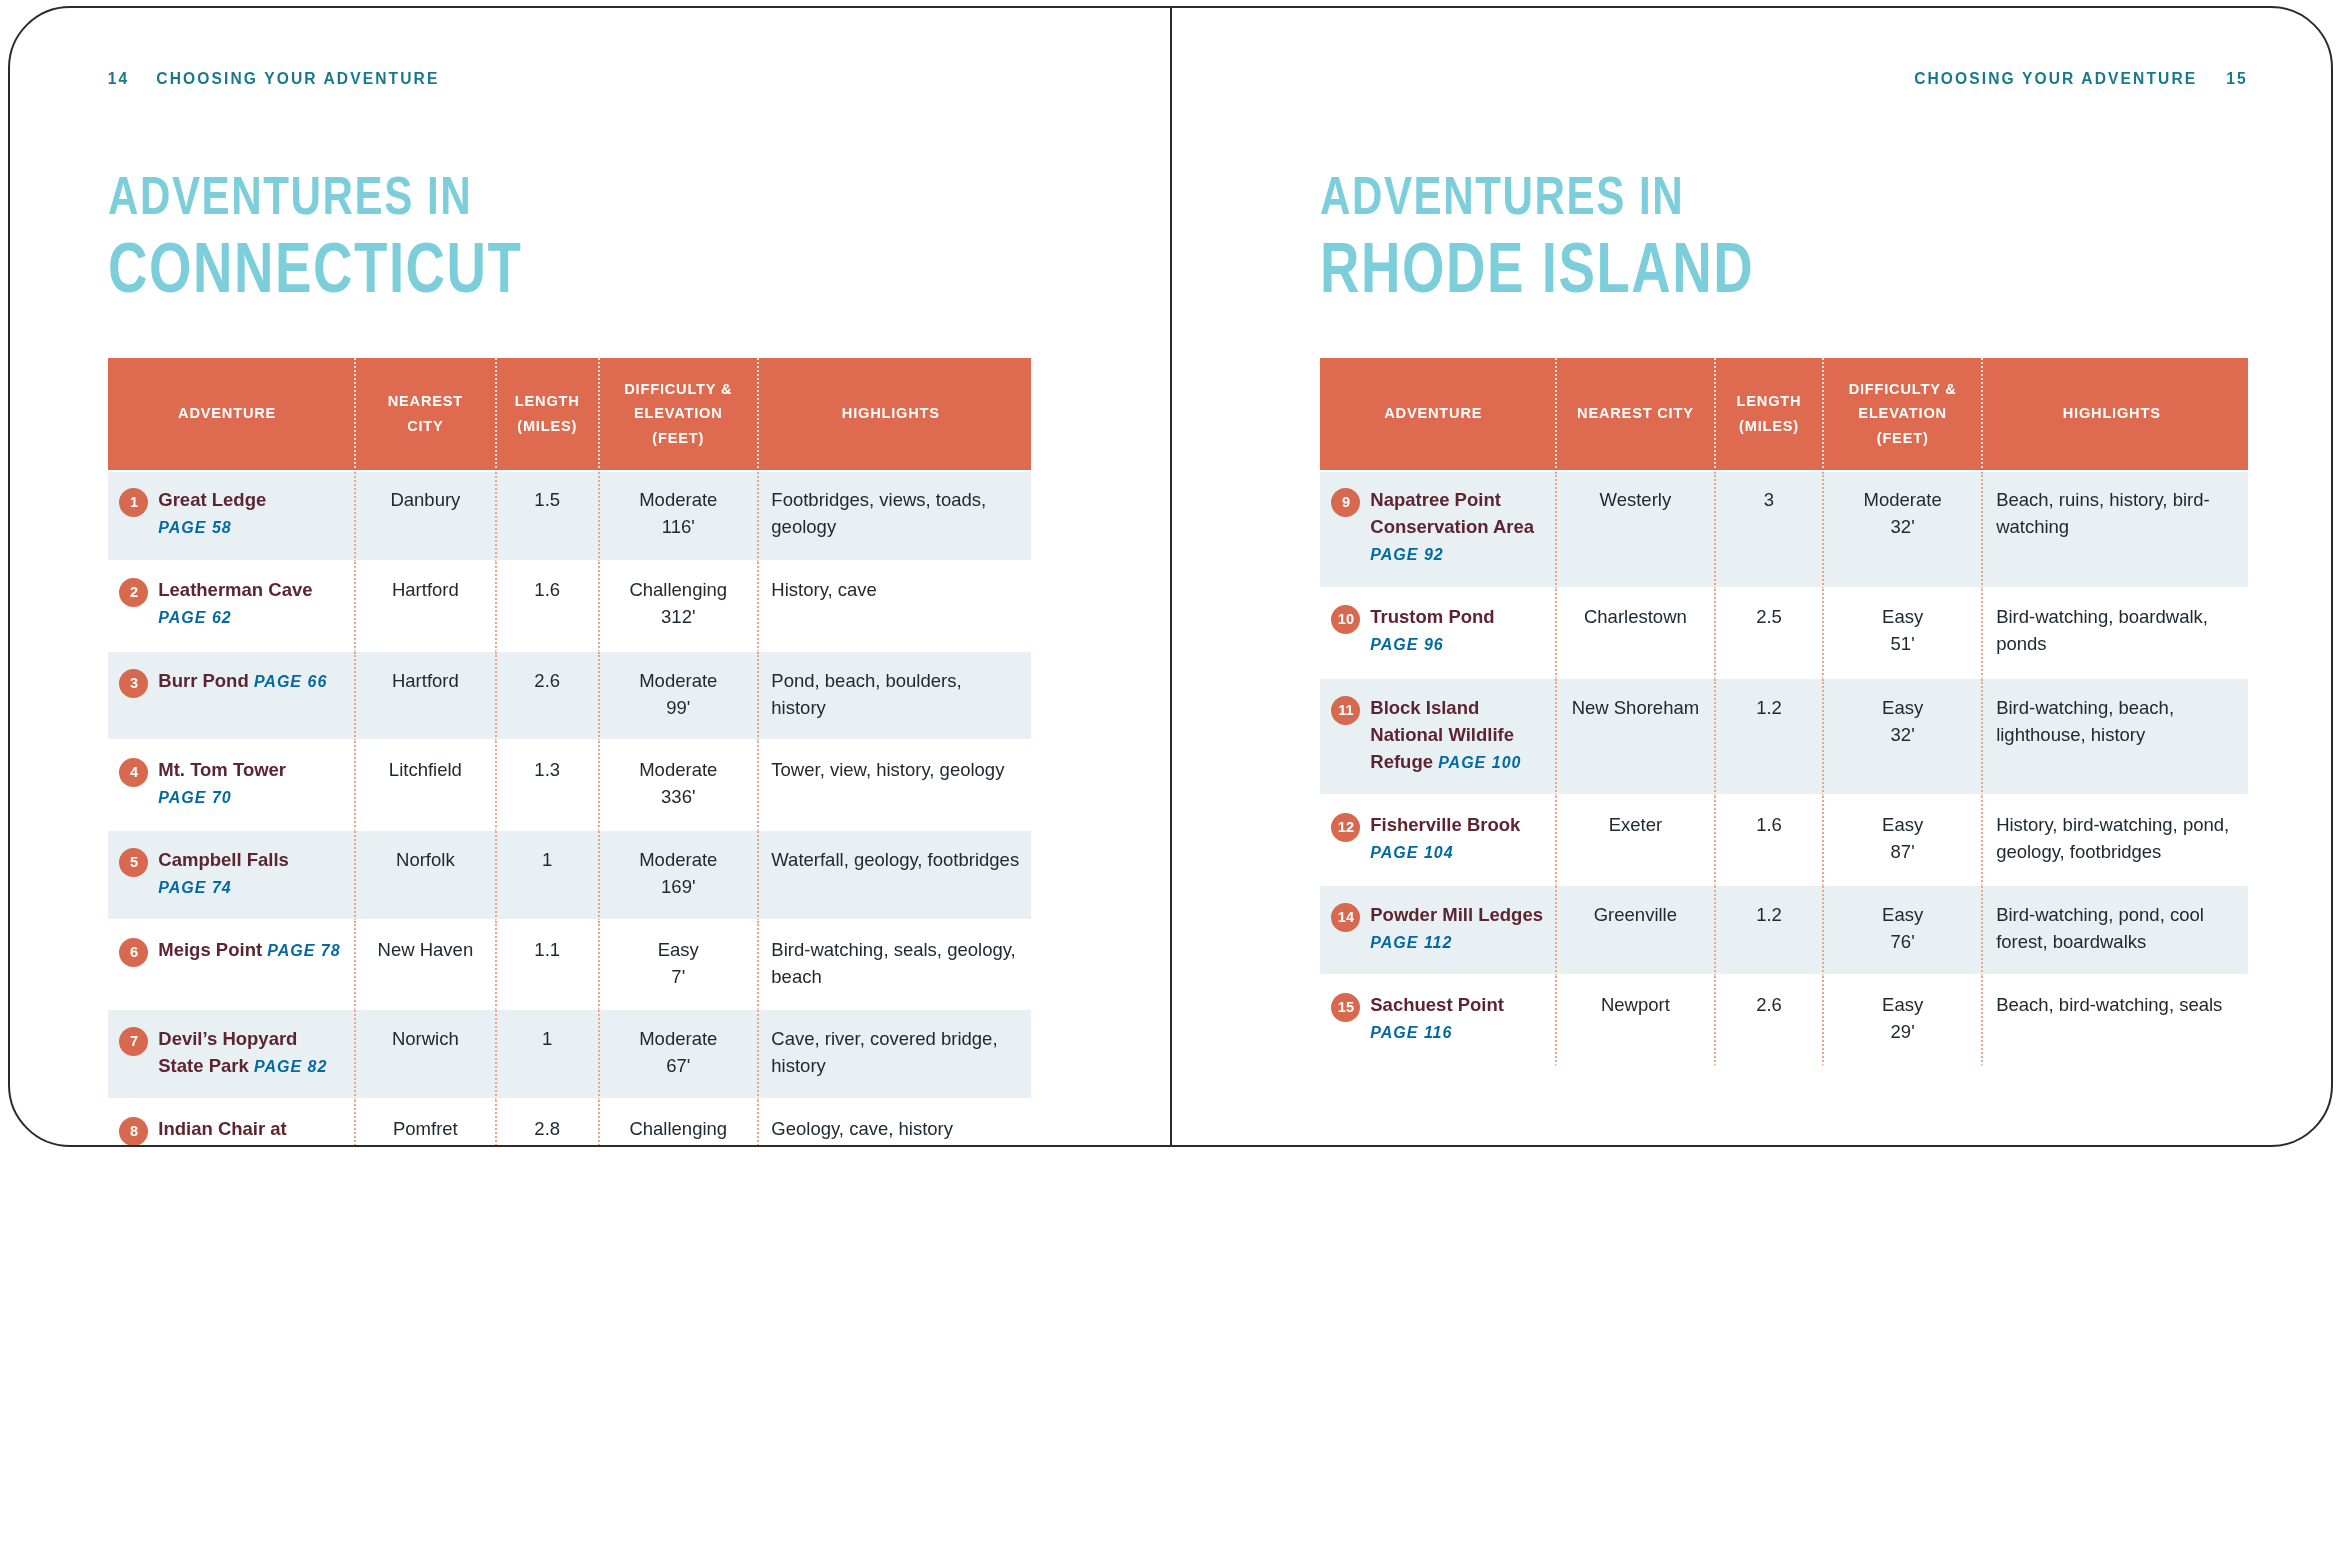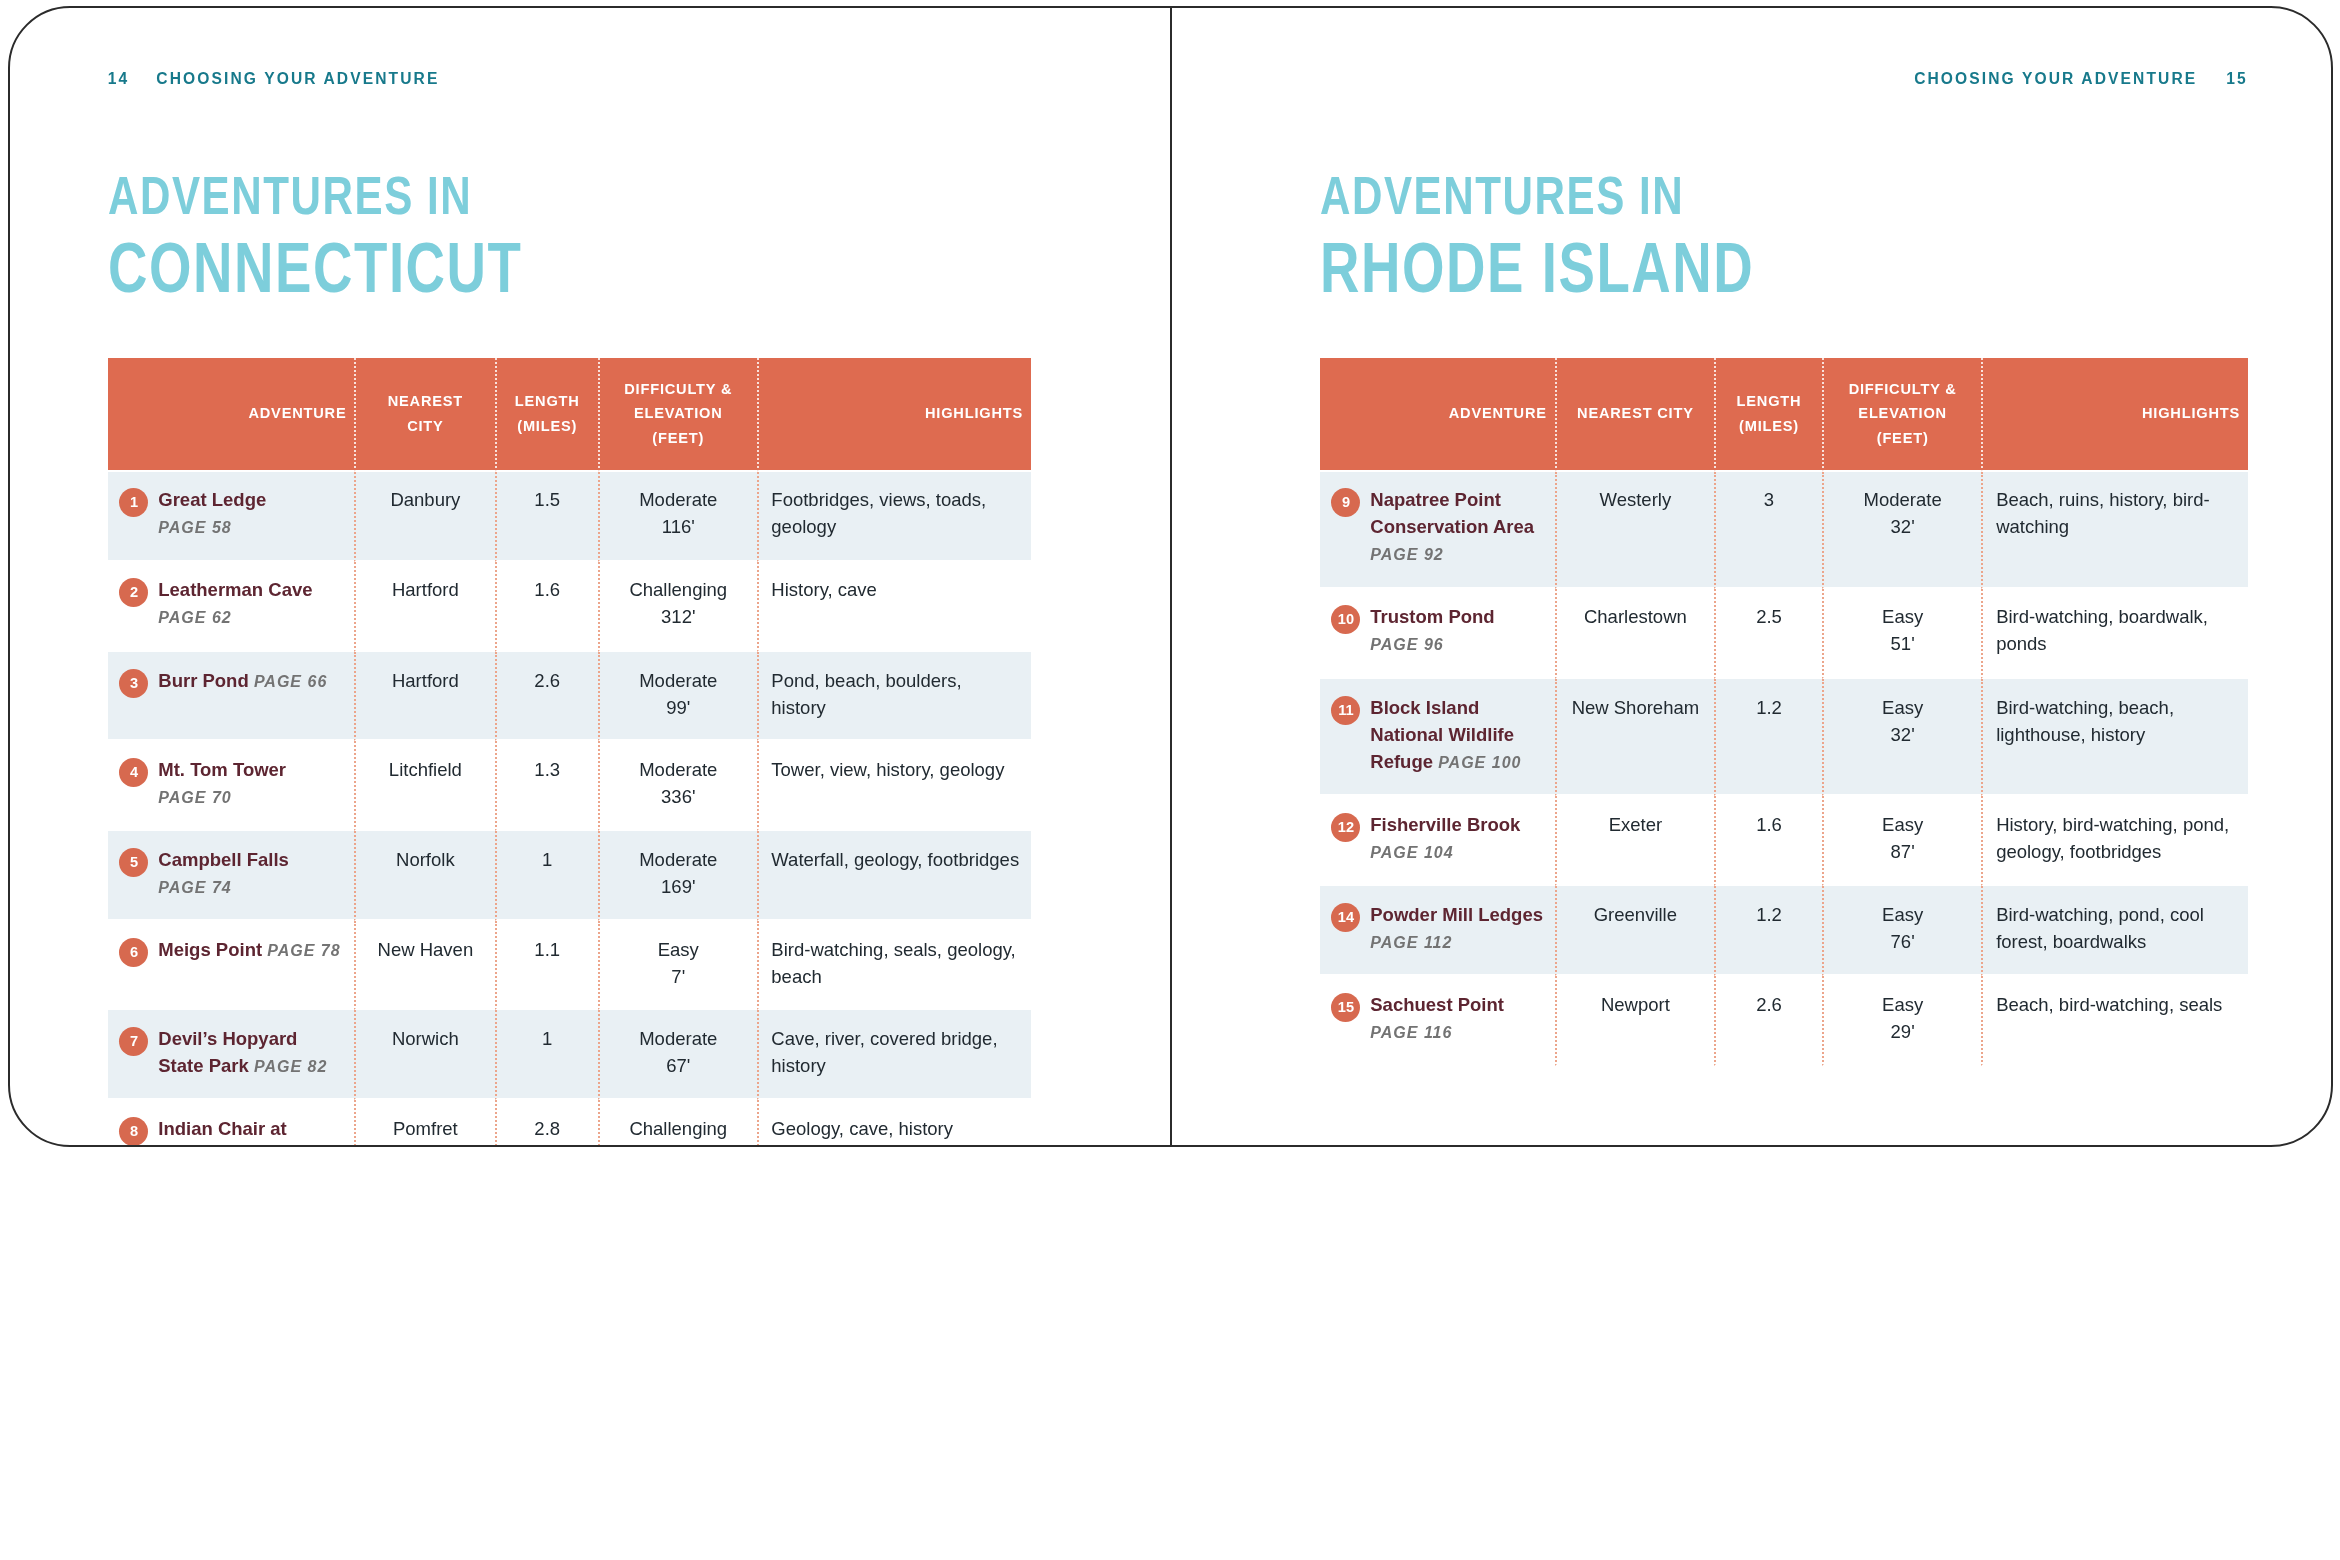--- a/index.html
+++ b/index.html
@@ -21,39 +21,39 @@
   .title { margin-top:80px; color:#7DCEDB; font-weight:800;
     transform:scaleX(0.78); transform-origin:left top; white-space:nowrap; }
   .title .t1 { display:block; font-size:54px; line-height:1; letter-spacing:2px; }
   .title .t2 { display:block; font-size:70px; line-height:1; margin-top:10.7px; letter-spacing:2px; }
 
   .adv-table { margin-top:55px; width:100%; border-collapse:separate; border-spacing:0;
     table-layout:fixed; }
   .adv-table th { background:#DE6B50; color:#ffffff; font-size:14.6px; font-weight:700;
     letter-spacing:0.8px; line-height:24.4px; padding:19.5px 7.8px; vertical-align:middle;
     text-align:center; border-bottom:2.9px solid #ffffff; }
-  .adv-table th.col-adventure, .adv-table th.col-highlights { text-align:right; padding-left:0; }
+  .adv-table th.col-adventure, .adv-table th.col-highlights { text-align:center; padding-left:0; }
   .adv-table th + th { border-left:2px dotted rgba(255,255,255,.8); }
   .page.left .col-city .th-label { display:inline-block; max-width:98px; }
 
   .adv-table td { background:#ffffff; font-size:18.5px; line-height:27px; color:#212A31;
     padding:14.6px 9.8px 18.5px; vertical-align:top; border-bottom:2.9px solid #ffffff; }
   .adv-table td + td { border-left:2px dotted #ECA58B; }
   .adv-table tbody tr:nth-child(odd) td { background:#E9F0F4; }
   td.cell-city, td.cell-length, td.cell-difficulty { text-align:center; }
   td.cell-adventure { padding-left:11.7px; }
   td.cell-highlights { padding-left:12.7px;margin-top:8px; }
 
   .adv-flex { display:flex; gap:9.8px; }
   .badge { flex:0 0 auto; width:29px; height:29px; border-radius:50%; background:#D7694F;
     color:#ffffff; font-size:14.6px; font-weight:700; display:flex; align-items:center;
     justify-content:center; margin-top:2px; }
   .name-wrap { display:block; }
   .adv-name { font-weight:700; color:#5D2531; }
-  .page-ref { font-style:italic; font-weight:600; color:#737373; font-size:16px;
+  .page-ref { font-style:italic; font-weight:600; color:#0369a1; font-size:16px;
     letter-spacing:1px; white-space:nowrap; }
   .diff, .elev { text-align:center; }
 </style>
 </head>
 <body>
 
 <div class="spread">
 
   <section class="page left">
     <div class="running-head">

